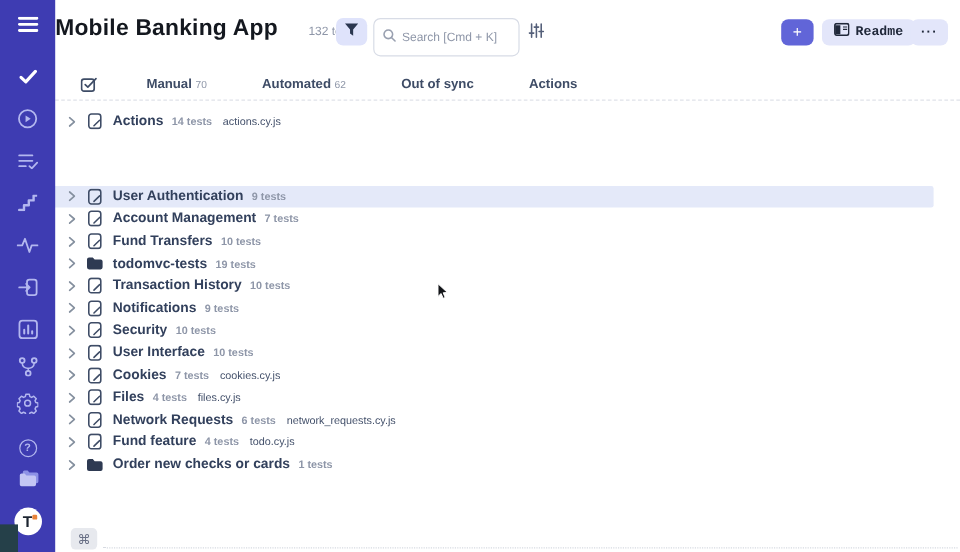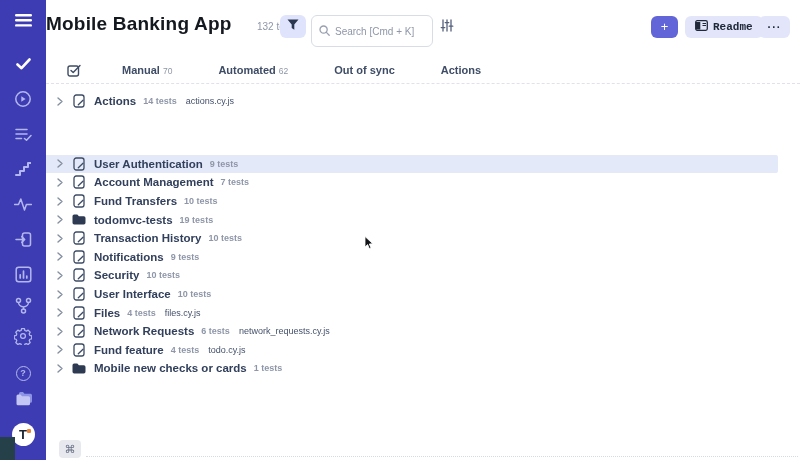--- a/index.html
+++ b/index.html
@@ -383,20 +383,37 @@
           <rect x="1" y="1" width="10" height="12" rx="2.2" fill="none" stroke="#3e4c66" stroke-width="1.3"></rect>
           <path d="M5.3 10.8 L10 6.2" stroke="#3e4c66" stroke-width="1.3" stroke-linecap="round"></path>
         </svg>
     </span>
 
     <span class="rtitle">User Interface</span>
     <span class="rcount">10 tests</span>
 
   </div>
 
+  <div class="row">
+    <span class="chev">
+      <svg width="6" height="9" viewBox="0 0 6 9">
+          <path d="M1 1 L5 4.5 L1 8" fill="none" stroke="#85909f" stroke-width="1.4" stroke-linecap="round" stroke-linejoin="round"></path>
+        </svg>
+    </span>
+    <span class="ric">
+      <svg width="12" height="14" viewBox="0 0 12 14">
+          <rect x="1" y="1" width="10" height="12" rx="2.2" fill="none" stroke="#3e4c66" stroke-width="1.3"></rect>
+          <path d="M5.3 10.8 L10 6.2" stroke="#3e4c66" stroke-width="1.3" stroke-linecap="round"></path>
+        </svg>
+    </span>
+
+    <span class="rtitle">Cookies</span>
+    <span class="rcount">7 tests</span>
+    <span class="rfile">cookies.cy.js</span>
+  </div>
 
   <div class="row">
     <span class="chev">
       <svg width="6" height="9" viewBox="0 0 6 9">
           <path d="M1 1 L5 4.5 L1 8" fill="none" stroke="#85909f" stroke-width="1.4" stroke-linecap="round" stroke-linejoin="round"></path>
         </svg>
     </span>
     <span class="ric">
       <svg width="12" height="14" viewBox="0 0 12 14">
           <rect x="1" y="1" width="10" height="12" rx="2.2" fill="none" stroke="#3e4c66" stroke-width="1.3"></rect>
@@ -451,21 +468,21 @@
       <svg width="6" height="9" viewBox="0 0 6 9">
           <path d="M1 1 L5 4.5 L1 8" fill="none" stroke="#85909f" stroke-width="1.4" stroke-linecap="round" stroke-linejoin="round"></path>
         </svg>
     </span>
 
     <span class="ric">
       <svg width="14" height="11" viewBox="0 0 14 11">
           <path d="M0.5 2.2 A1.7 1.7 0 0 1 2.2 0.5 H5.3 L6.9 2.3 H11.8 A1.7 1.7 0 0 1 13.5 4 V8.8 A1.7 1.7 0 0 1 11.8 10.5 H2.2 A1.7 1.7 0 0 1 0.5 8.8 Z" fill="#2e3a52"></path>
         </svg>
     </span>
-    <span class="rtitle">Mobile new checks or cards</span>
+    <span class="rtitle">Order new checks or cards</span>
     <span class="rcount">1 tests</span>
 
   </div>
 </div>
 
 <div class="cmd-badge">⌘</div>
 <div class="bottom-dots"></div>
 
 <span class="cursor">
   <svg width="10" height="14" viewBox="0 0 10 14">

